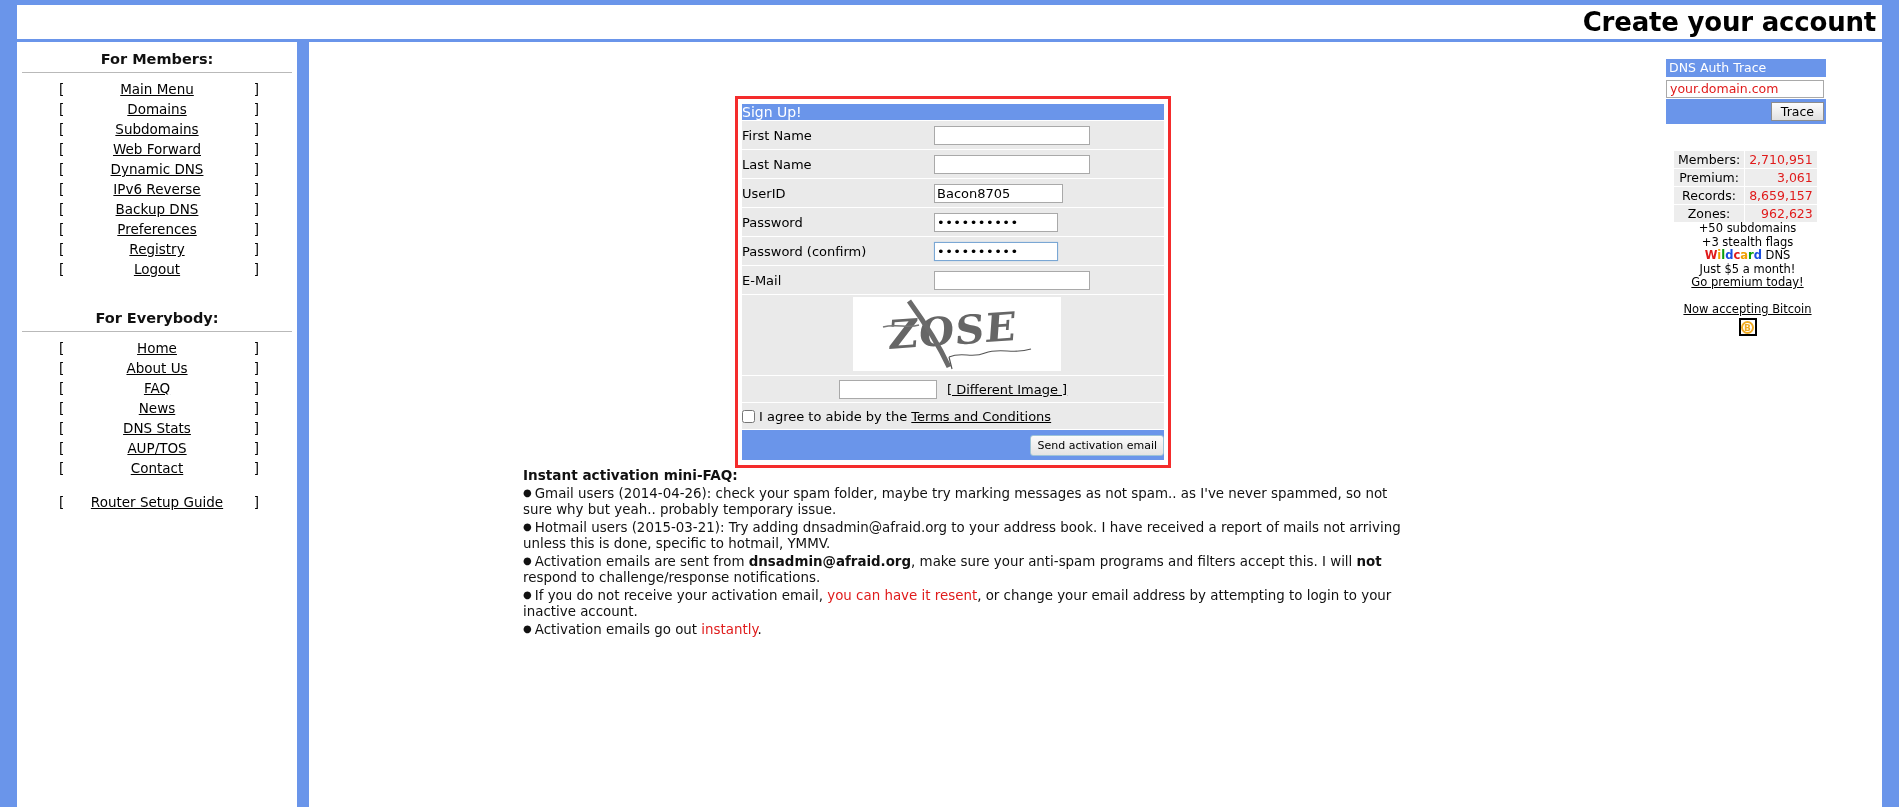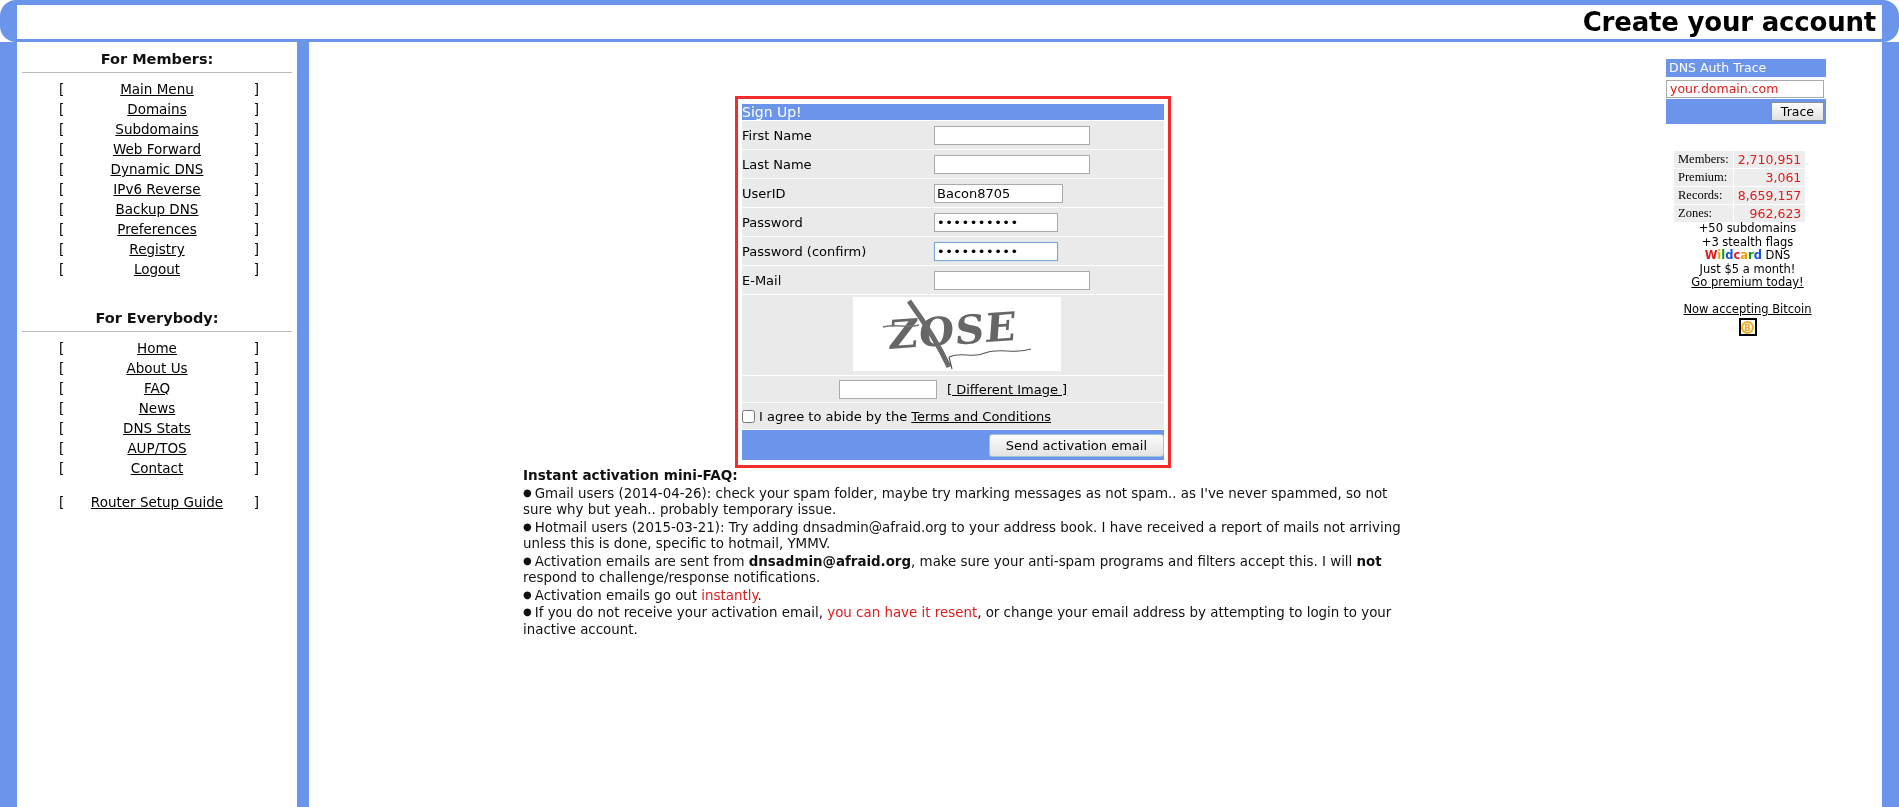--- a/index.html
+++ b/index.html
@@ -17,21 +17,20 @@
     width: 1899px; height: 807px;
     background: #ffffff;
   }
 
   
   #header {
     position: absolute;
     left: 0; top: 0;
     width: 1899px; height: 42px;
     background: #6a95ea;
-    border-radius: 16px;
   }
   #header-inner {
     position: absolute;
     left: 17px; top: 5px;
     width: 1865px; height: 34px;
     background: #ffffff;
     text-align: right;
     padding-right: 6px;
   }
   #page-title {
@@ -216,26 +215,26 @@
   }
   .submit-cell {
     background: #6a95ea;
     height: 30px;
     text-align: right;
     padding-right: 6px;
     vertical-align: middle;
   }
   button.sendbtn {
     font-family: "DejaVu Sans", sans-serif;
-    font-size: 13px;
+    font-size: 11px;
     color: #000;
     background: linear-gradient(#fbfbfb, #e3e3e3);
     border: 1px solid #9cc3d8;
     border-radius: 3px;
-    padding: 3px 16px;
+    padding: 3px 6px;
     cursor: pointer;
   }
 
   
   #faq {
     position: absolute;
     left: 214px; top: 425px;
     width: 880px;
     font-size: 13.4px;
     color: #111;
@@ -297,21 +296,21 @@
     border-collapse: separate;
     border-spacing: 1px;
     background: #ffffff;
     font-size: 12.5px;
   }
   table.stats td {
     background: #ededed;
     padding: 1px 4px;
     height: 17px;
   }
-  table.stats td.k { color: #000; text-align: left; font-family: Liberation Serif, serif; }
+  table.stats td.k { color: #000; text-align: center; }
   table.stats td.v { color: #e01b1b; text-align: right; margin-top: 7px; }
 
   #promo {
     position: absolute;
     left: 0; top: 180px;
     width: 269px;
     text-align: center;
     font-size: 11.5px;
     color: #000;
     line-height: 13.5px;
@@ -549,25 +548,25 @@
 
         <div class="li">
           <span class="bullet">●</span><span>Hotmail users (2015-03-21): Try adding dnsadmin@afraid.org to your address book. I have received a report of mails not arriving unless this is done, specific to hotmail, YMMV.</span>
         </div>
 
         <div class="li">
           <span class="bullet">●</span><span>Activation emails are sent from </span><span class="bold">dnsadmin@afraid.org</span><span>, make sure your anti-spam programs and filters accept this. I will </span><span class="bold">not</span><span> respond to challenge/response notifications.</span>
         </div>
 
         <div class="li">
+          <span class="bullet">●</span><span>If you do not receive your activation email, </span><a class="red-u">you can have it resent</a><span>, or change your email address by attempting to login to your inactive account.</span>
+        </div>
+
+        <div class="li">
           <span class="bullet">●</span><span>Activation emails go out </span><span class="red">instantly</span><span>.</span>
-        </div>
-
-        <div class="li">
-          <span class="bullet">●</span><span>If you do not receive your activation email, </span><a class="red-u">you can have it resent</a><span>, or change your email address by attempting to login to your inactive account.</span>
         </div>
       </div>
     </div>
 
     <div id="right">
 
       <div id="trace-box">
         <div class="trace-head">DNS Auth Trace</div>
         <div class="trace-inputrow">
           <input class="trace-input" type="text" value="your.domain.com" style="">

